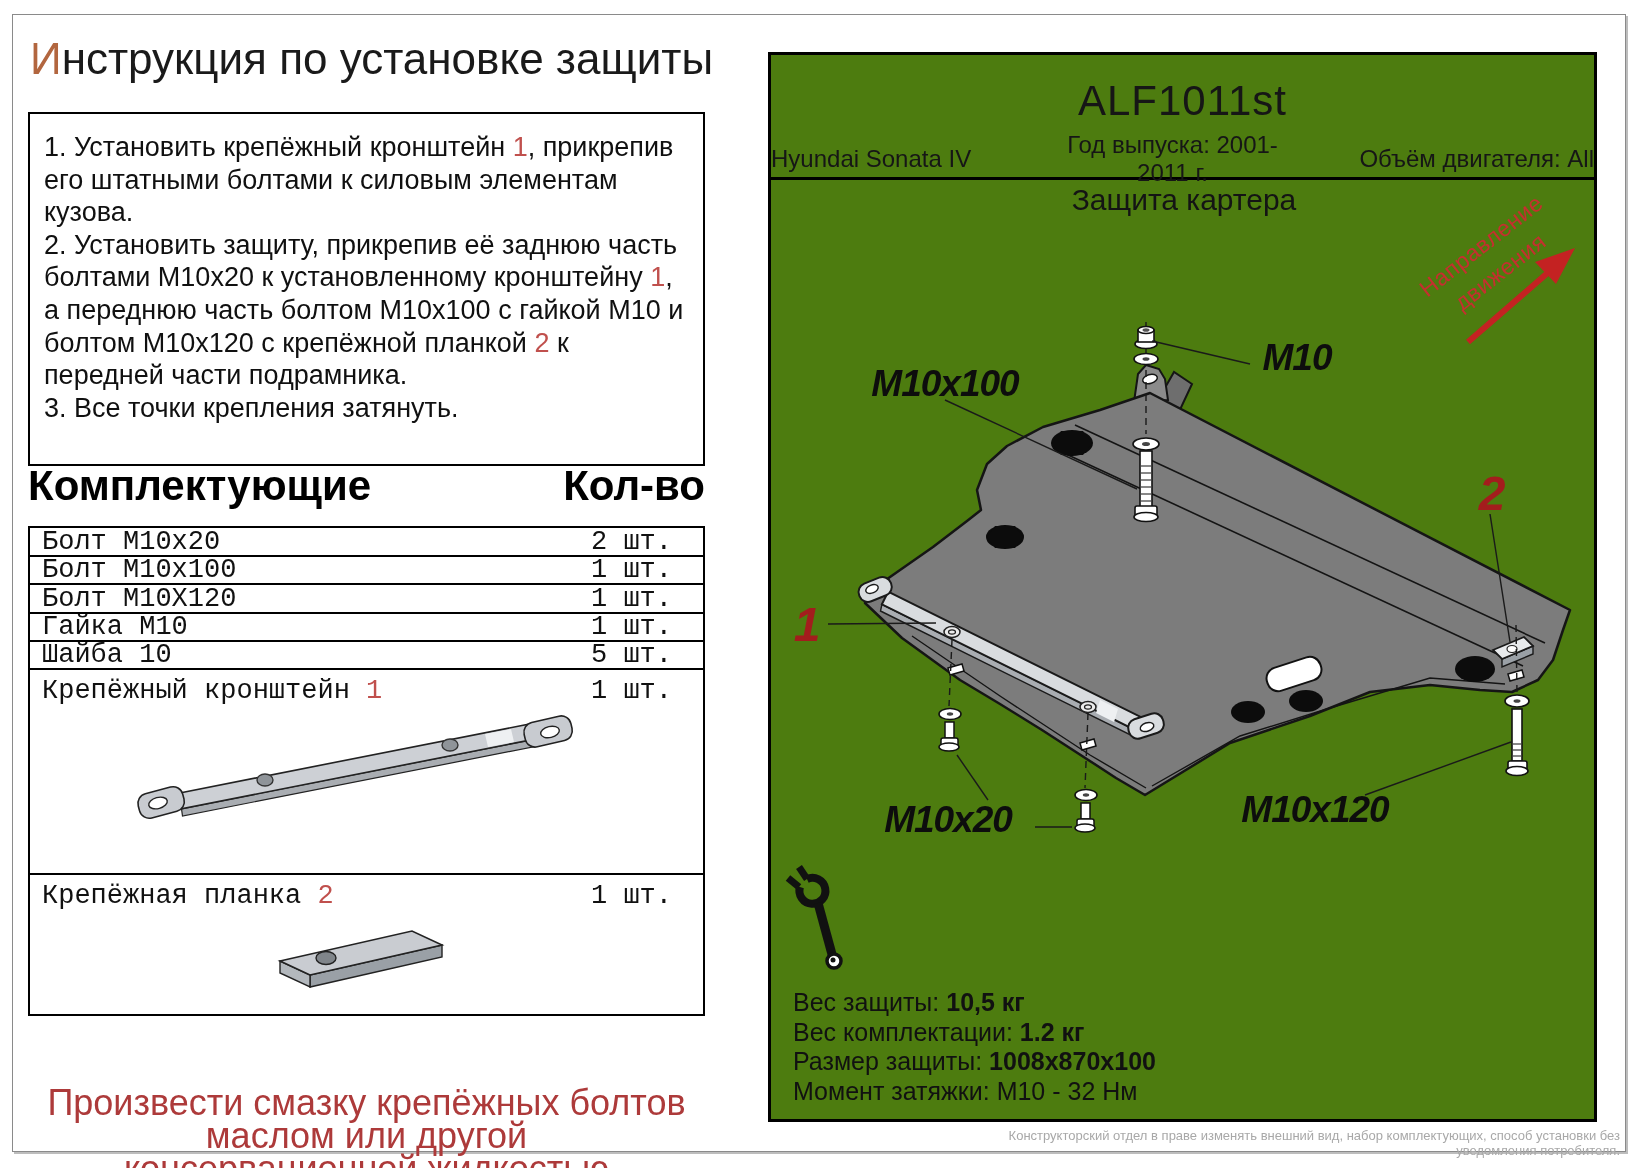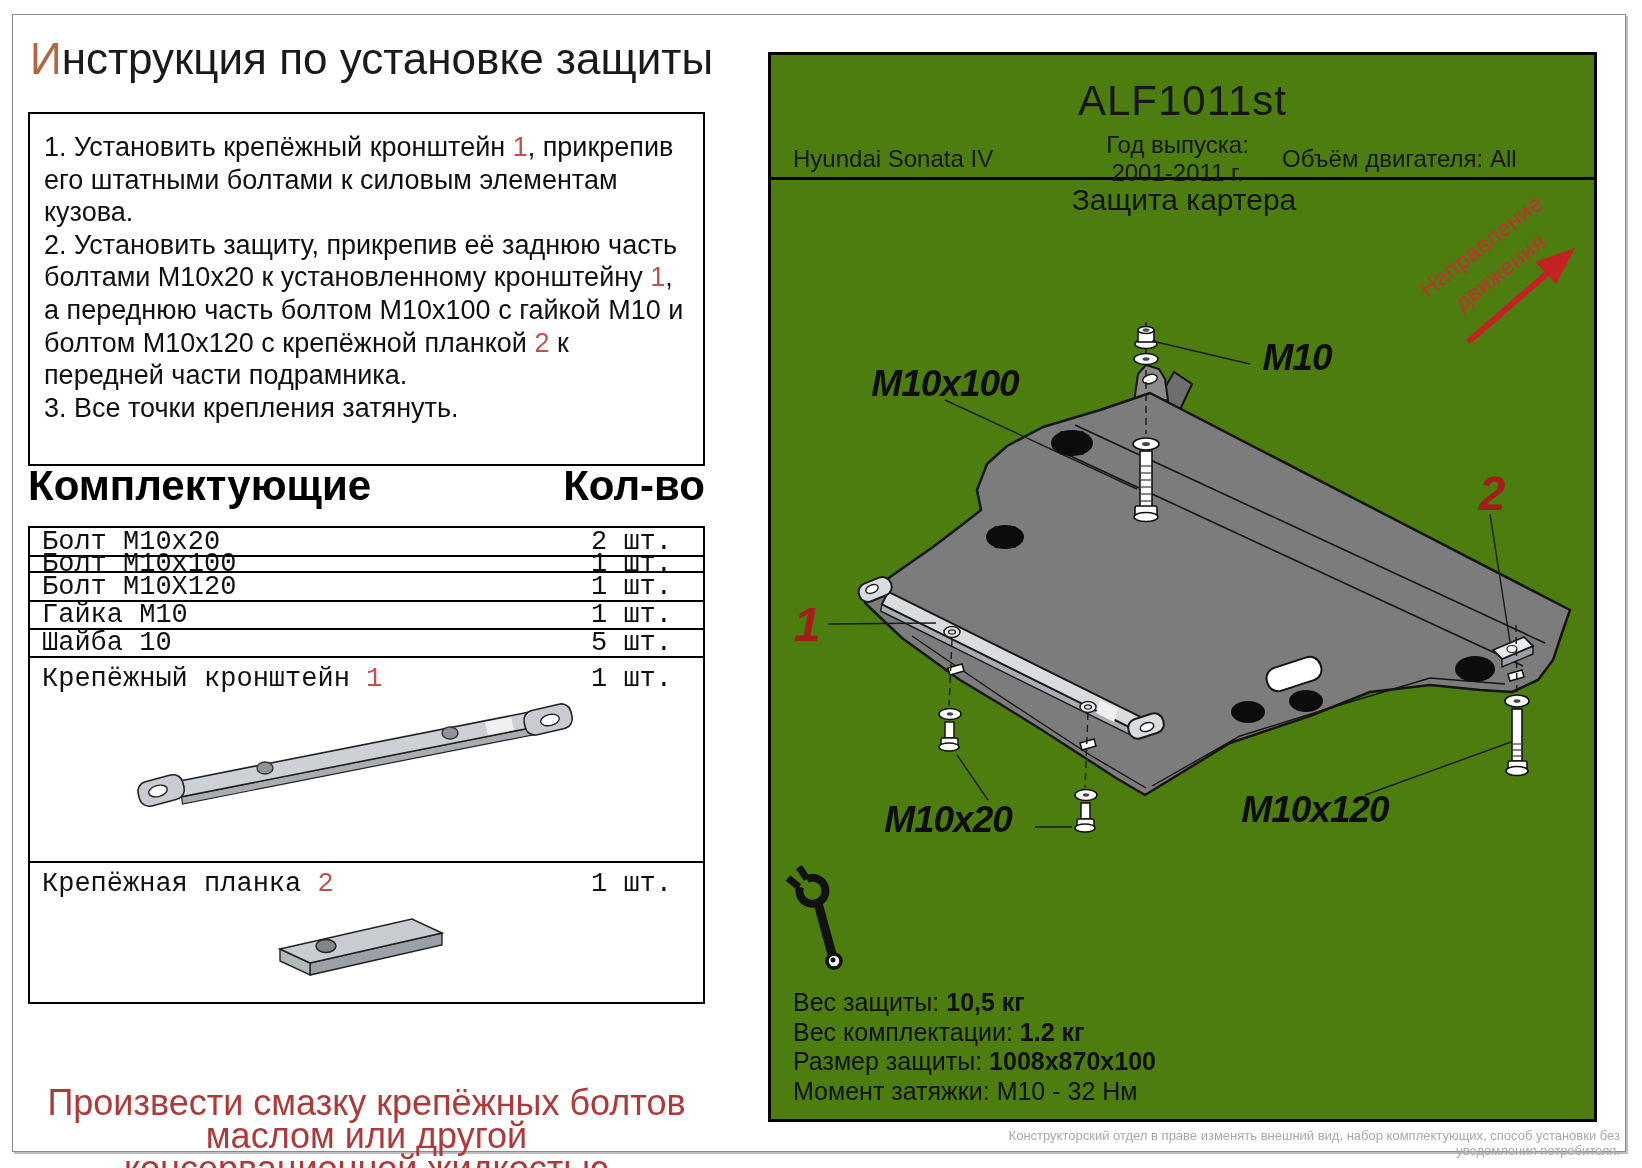--- a/index.html
+++ b/index.html
@@ -54,23 +54,23 @@
     height:125px;border-bottom:3px solid #000;box-sizing:border-box;position:relative;
   }
   .panel-code{
     position:absolute;left:0;right:0;top:22px;text-align:center;
     font-size:42px;color:#161616;letter-spacing:1px;
   }
   .panel-info{
     position:absolute;left:0;right:0;top:76px;display:flex;align-items:center;
     font-size:24px;color:#161616;
   }
-  .panel-info .model{padding-left:22px;width:280px;}
+  .panel-info .model{width:280px;}
   .panel-info .year{flex:1;text-align:center;}
-  .panel-info .engine{width:300px;text-align:left;padding-right:12px;}
+  .panel-info .engine{width:300px;text-align:right;padding-right:0;}
   .panel-body{position:relative;height:939px;}
   .diagram-svg{position:absolute;left:0;top:0;}
   .specs{
     position:absolute;left:22px;top:808px;font-size:25px;line-height:29.5px;color:#111;
   }
   .specs b{font-weight:700;}
   .panel-footer{
     position:absolute;right:22px;top:1128px;width:680px;text-align:right;
     font-size:13px;color:#a8a8a8;
   }
@@ -98,21 +98,21 @@
 <div class="comp-header">
   <span>Комплектующие</span>
   <span>Кол-во</span>
 </div>
 
 <div class="comp-table">
   <div class="crow" style="height:29px">
     <span class="lbl">Болт М10х20</span>
     <span class="qty">2 шт.</span>
   </div>
-  <div class="crow" style="height:16px">
+  <div class="crow" style="height:28px">
     <span class="lbl">Болт М10х100</span>
     <span class="qty">1 шт.</span>
   </div>
   <div class="crow" style="height:29px">
     <span class="lbl">Болт М10Х120</span>
     <span class="qty">1 шт.</span>
   </div>
   <div class="crow" style="height:28px">
     <span class="lbl">Гайка М10</span>
     <span class="qty">1 шт.</span>

